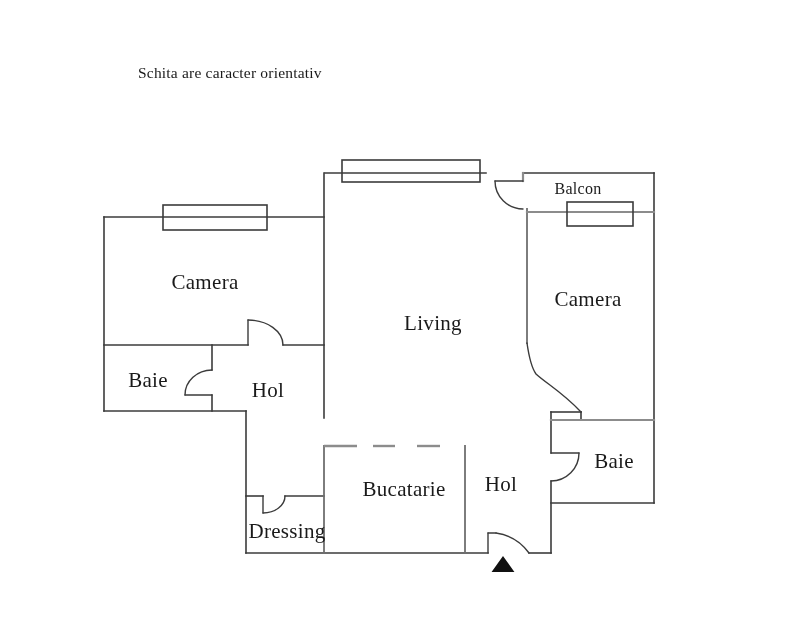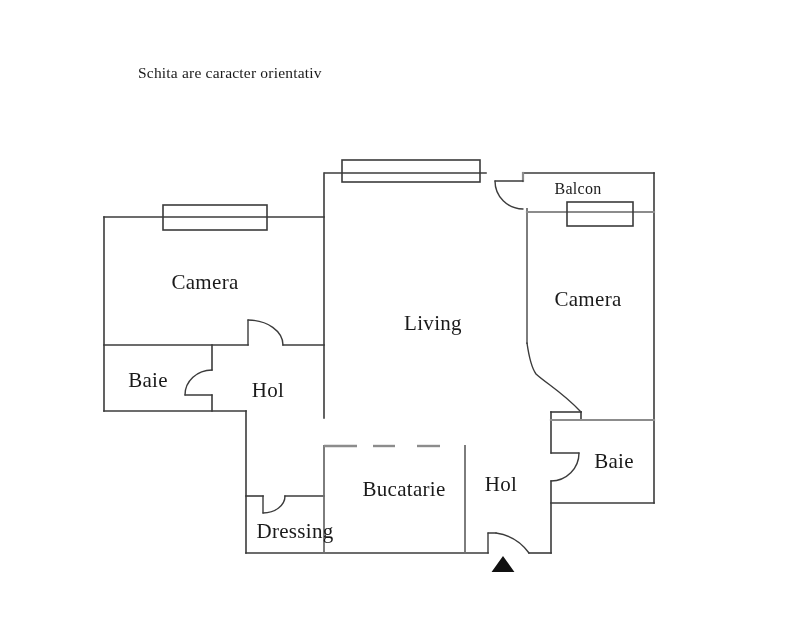--- a/index.html
+++ b/index.html
@@ -158,16 +158,16 @@
   <div id="room-labels">
       <div class="room-label" style="left: 205px; top: 282px;">Camera</div>
       <div class="room-label" style="left: 148px; top: 380px;">Baie</div>
       <div class="room-label" style="left: 268px; top: 390px;">Hol</div>
       <div class="room-label" style="left: 433px; top: 323px;">Living</div>
       <div class="room-label big" style="left: 578px; top: 189px;">Balcon</div>
       <div class="room-label" style="left: 588px; top: 299px;">Camera</div>
       <div class="room-label" style="left: 614px; top: 461px;">Baie</div>
       <div class="room-label" style="left: 501px; top: 484px;">Hol</div>
       <div class="room-label" style="left: 404px; top: 489px;">Bucatarie</div>
-      <div class="room-label" style="left: 287px; top: 531px; margin-left: 8px;">Dressing</div>
+      <div class="room-label" style="left: 287px; top: 531px;">Dressing</div>
     </div>
 
 </div>
 
 </body></html>

